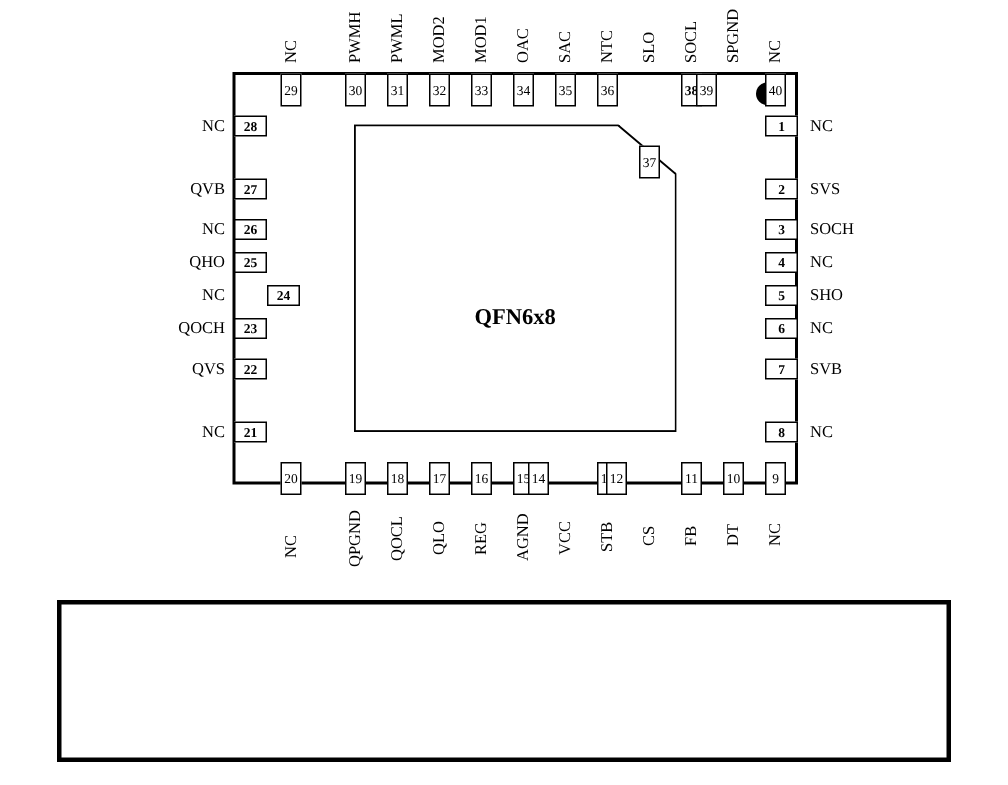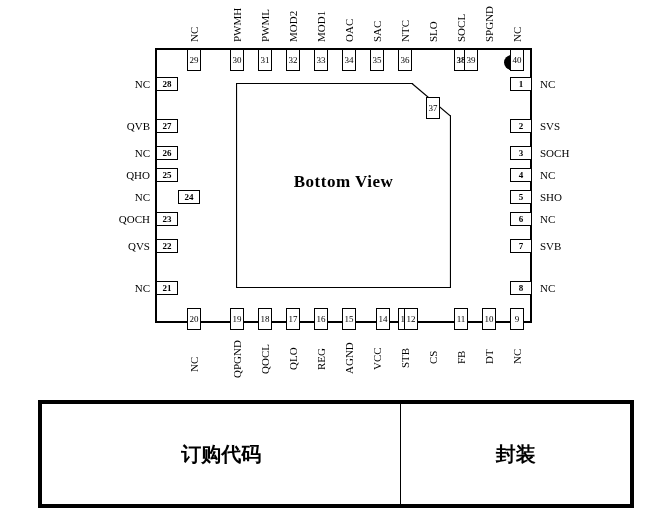--- a/index.html
+++ b/index.html
@@ -149,21 +149,21 @@
 
 <div id="stage">
 
   <div class="pkg-body"></div>
 
   <div class="die"></div>
   <svg class="die-inner" width="215" height="205">
     <polygon points="0.5,0.5 176,0.5 214.5,33 214.5,204.5 0.5,204.5" fill="none" stroke="#000" stroke-width="1.2"></polygon>
   </svg>
 
-  <div class="die-label die-title">Bottom View</div>
+  <div class="die-label die-sub">QFN6x8</div>
 
   <div class="dot"></div>
 
   <div class="pin h" style="left:156px; top:77px;">28</div>
   <div class="pin h" style="left:156px; top:119px;">27</div>
   <div class="pin h" style="left:156px; top:146px;">26</div>
   <div class="pin h" style="left:156px; top:168px;">25</div>
   <div class="pin h" style="left:156px; top:190px;margin-left:22px;">24</div>
   <div class="pin h" style="left:156px; top:212px;">23</div>
   <div class="pin h" style="left:156px; top:239px;">22</div>
@@ -219,45 +219,41 @@
   <div class="pname vert" style="left:427px; top:8px;  height:34px;">SLO</div>
   <div class="pname vert" style="left:455px; top:0px;  height:42px;">SOCL</div>
   <div class="pname vert" style="left:483px; top:0px;  height:42px;">SPGND</div>
 
   <div class="pin v" style="left:187px; top:308px;">20</div>
   <div class="pin v" style="left:230px; top:308px;">19</div>
   <div class="pin v" style="left:258px; top:308px;">18</div>
   <div class="pin v" style="left:286px; top:308px;">17</div>
   <div class="pin v" style="left:314px; top:308px;">16</div>
   <div class="pin v" style="left:342px; top:308px;">15</div>
-  <div class="pin v" style="left:376px; top:308px;">14</div>
+  <div class="pin v" style="left:352px; top:308px;">14</div>
   <div class="pin v" style="left:398px; top:308px;">13</div>
   <div class="pin v" style="left:404px; top:308px;">12</div>
   <div class="pin v" style="left:454px; top:308px;">11</div>
   <div class="pin v" style="left:482px; top:308px;">10</div>
 
   <div class="pname vert" style="left:188px; top:330px; height:42px;">NC</div>
   <div class="pname vert" style="left:231px; top:330px; height:48px;">QPGND</div>
   <div class="pname vert" style="left:259px; top:330px; height:44px;">QOCL</div>
   <div class="pname vert" style="left:287px; top:330px; height:40px;">QLO</div>
   <div class="pname vert" style="left:315px; top:330px; height:40px;">REG</div>
   <div class="pname vert" style="left:343px; top:330px; height:44px;">AGND</div>
   <div class="pname vert" style="left:371px; top:330px; height:40px;">VCC</div>
   <div class="pname vert" style="left:399px; top:330px; height:38px;">STB</div>
   <div class="pname vert" style="left:427px; top:330px; height:34px;">CS</div>
   <div class="pname vert" style="left:455px; top:330px; height:34px;">FB</div>
   <div class="pname vert" style="left:483px; top:330px; height:34px;">DT</div>
 
   <div class="tbl">
     <table class="order">
       <tbody>
-          <tr>
-        <td class="c1">订购代码</td>
-        <td class="c2">封装</td>
-      </tr>
     </tbody>
       </table>
   </div>
 <div class="pin v" style="position: absolute; left: 510px; top: 49px;">40</div>
     <div class="pname vert" style="position: absolute; left: 511px; top: 8px; height: 34px;">NC</div>
     <div class="pin v" style="position: absolute; left: 510px; top: 308px;">9</div>
     <div class="pname vert" style="position: absolute; left: 511px; top: 330px; height: 34px;">NC</div>
   </div>
 
 </body></html>

